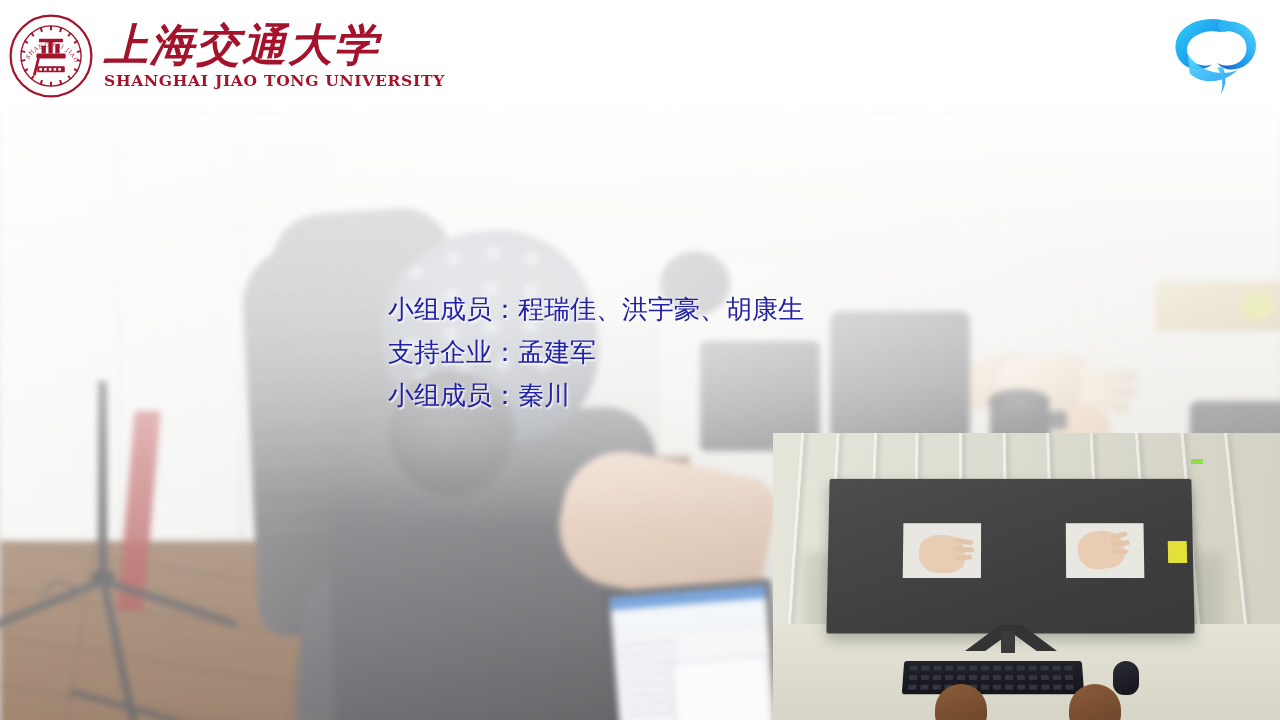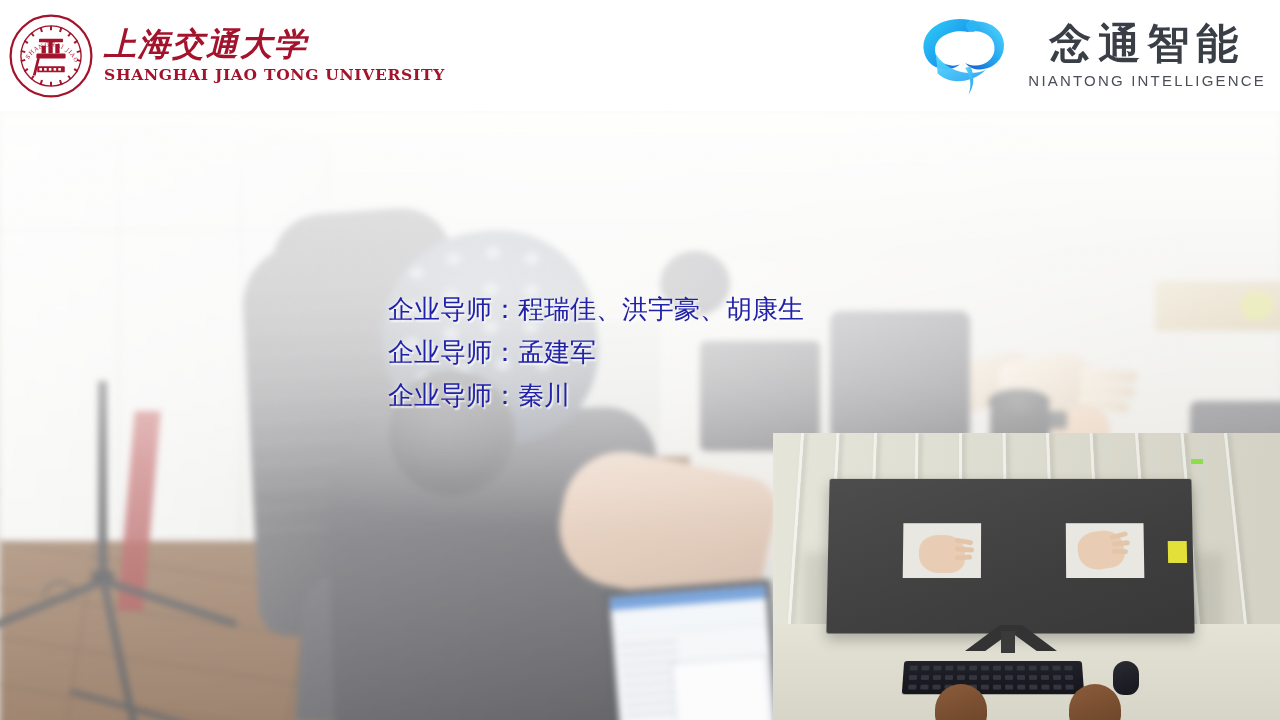--- a/index.html
+++ b/index.html
@@ -92,21 +92,21 @@
              background:radial-gradient(ellipse 70% 55% at 45% 30%, rgba(255,255,255,.55), rgba(255,255,255,0) 70%);
              pointer-events:none; }
 
   
   .header-band { position:absolute; left:0; top:0; width:1280px; height:111px; background:#ffffff; z-index:40; }
 
   
   .sjtu-logo { position:absolute; left:8px; top:6px; width:360px; height:100px; display:flex; align-items:center; gap:10px; }
   .sjtu-seal { position:relative; width:86px; height:86px; flex:0 0 86px; }
   .sjtu-title-wrap { display:flex; flex-direction:column; justify-content:center; }
-  .sjtu-cn { font-family:"DejaVu Serif","Liberation Serif",serif; font-weight:700; font-size:32px; letter-spacing:2px;
+  .sjtu-cn { font-family:"DejaVu Serif","Liberation Serif",serif; font-weight:700; font-size:44px; letter-spacing:2px;
              color:#a3132b; line-height:1.05; white-space:nowrap; font-style:italic; }
   .sjtu-en { font-family:"DejaVu Serif","Liberation Serif",serif; font-size:15.5px; letter-spacing:.7px;
              color:#a3132b; white-space:nowrap; margin-top:3px; font-variant:small-caps; font-weight:600; }
 
   
   .nt-logo { position:absolute; right:14px; top:6px; height:100px; display:flex; align-items:center; gap:14px; }
   .nt-mark { position:relative; width:96px; height:86px; flex:0 0 96px; }
   .nt-text-wrap { display:flex; flex-direction:column; align-items:center; }
   .nt-cn { font-family:"DejaVu Sans","Liberation Sans",sans-serif; font-weight:700; font-size:42px; letter-spacing:7px;
            color:#3a3f47; line-height:1; white-space:nowrap; }
@@ -357,23 +357,23 @@
       <div class="vr-key" style="left:150px;top:25px"></div>
         <div class="vr-key" style="left:162px;top:25px"></div>
     </div>
     <div class="vr-mouse"></div>
     <div class="vr-user-hand" style="left:162px"></div>
     <div class="vr-user-hand" style="left:296px"></div>
   </div>
 
 
   <div class="info-block">
-    <div class="info-line">企业导师：程瑞佳、洪宇豪、胡康生</div>
-    <div class="info-line">企业导师：孟建军</div>
-    <div class="info-line">企业导师：秦川</div>
+    <div class="info-line">小组成员：程瑞佳、洪宇豪、胡康生</div>
+    <div class="info-line">支持企业：孟建军</div>
+    <div class="info-line">小组成员：秦川</div>
   </div>
 
   <div class="header-band">
 
     <div class="sjtu-logo">
       <div class="sjtu-seal">
         <svg viewBox="0 0 100 100" width="86" height="86">
           <circle cx="50" cy="50" r="47" fill="none" stroke="#a3132b" stroke-width="2.6"></circle>
           <circle cx="50" cy="50" r="35" fill="none" stroke="#a3132b" stroke-width="1.6"></circle>
           <g stroke="#a3132b" stroke-width="2.3">
@@ -441,21 +441,17 @@
                 <stop offset="100%" stop-color="#2a9ff0"></stop>
             </linearGradient>
           </defs>
           <path d="M60 8 C 28 2, 2 20, 6 44 C 9 64, 32 72, 48 60 C 36 64, 20 58, 19 44 C 18 28, 38 18, 58 22 Z" fill="url(#ntg1)"></path>
           <path d="M58 10 C 88 6, 104 26, 98 46 C 92 66, 66 72, 54 58 C 68 66, 86 58, 88 44 C 90 28, 76 18, 56 22 Z" fill="url(#ntg2)"></path>
           <path d="M20 48 C 34 70, 62 74, 78 66 C 62 82, 36 84, 22 70 Z" fill="url(#ntg3)" opacity=".95"></path>
           <path d="M60 62 C 66 74, 64 86, 58 95 C 62 84, 60 72, 54 64 Z" fill="url(#ntg3)"></path>
           <circle cx="62" cy="15" r="7" fill="#2bb6f5" opacity=".9"></circle>
         </svg>
       </div>
-      <div class="nt-text-wrap">
-        <div class="nt-cn">念通智能</div>
-        <div class="nt-en">NIANTONG  INTELLIGENCE</div>
-      </div>
     </div>
 
   </div>
 
 </div>
 
 </body></html>

